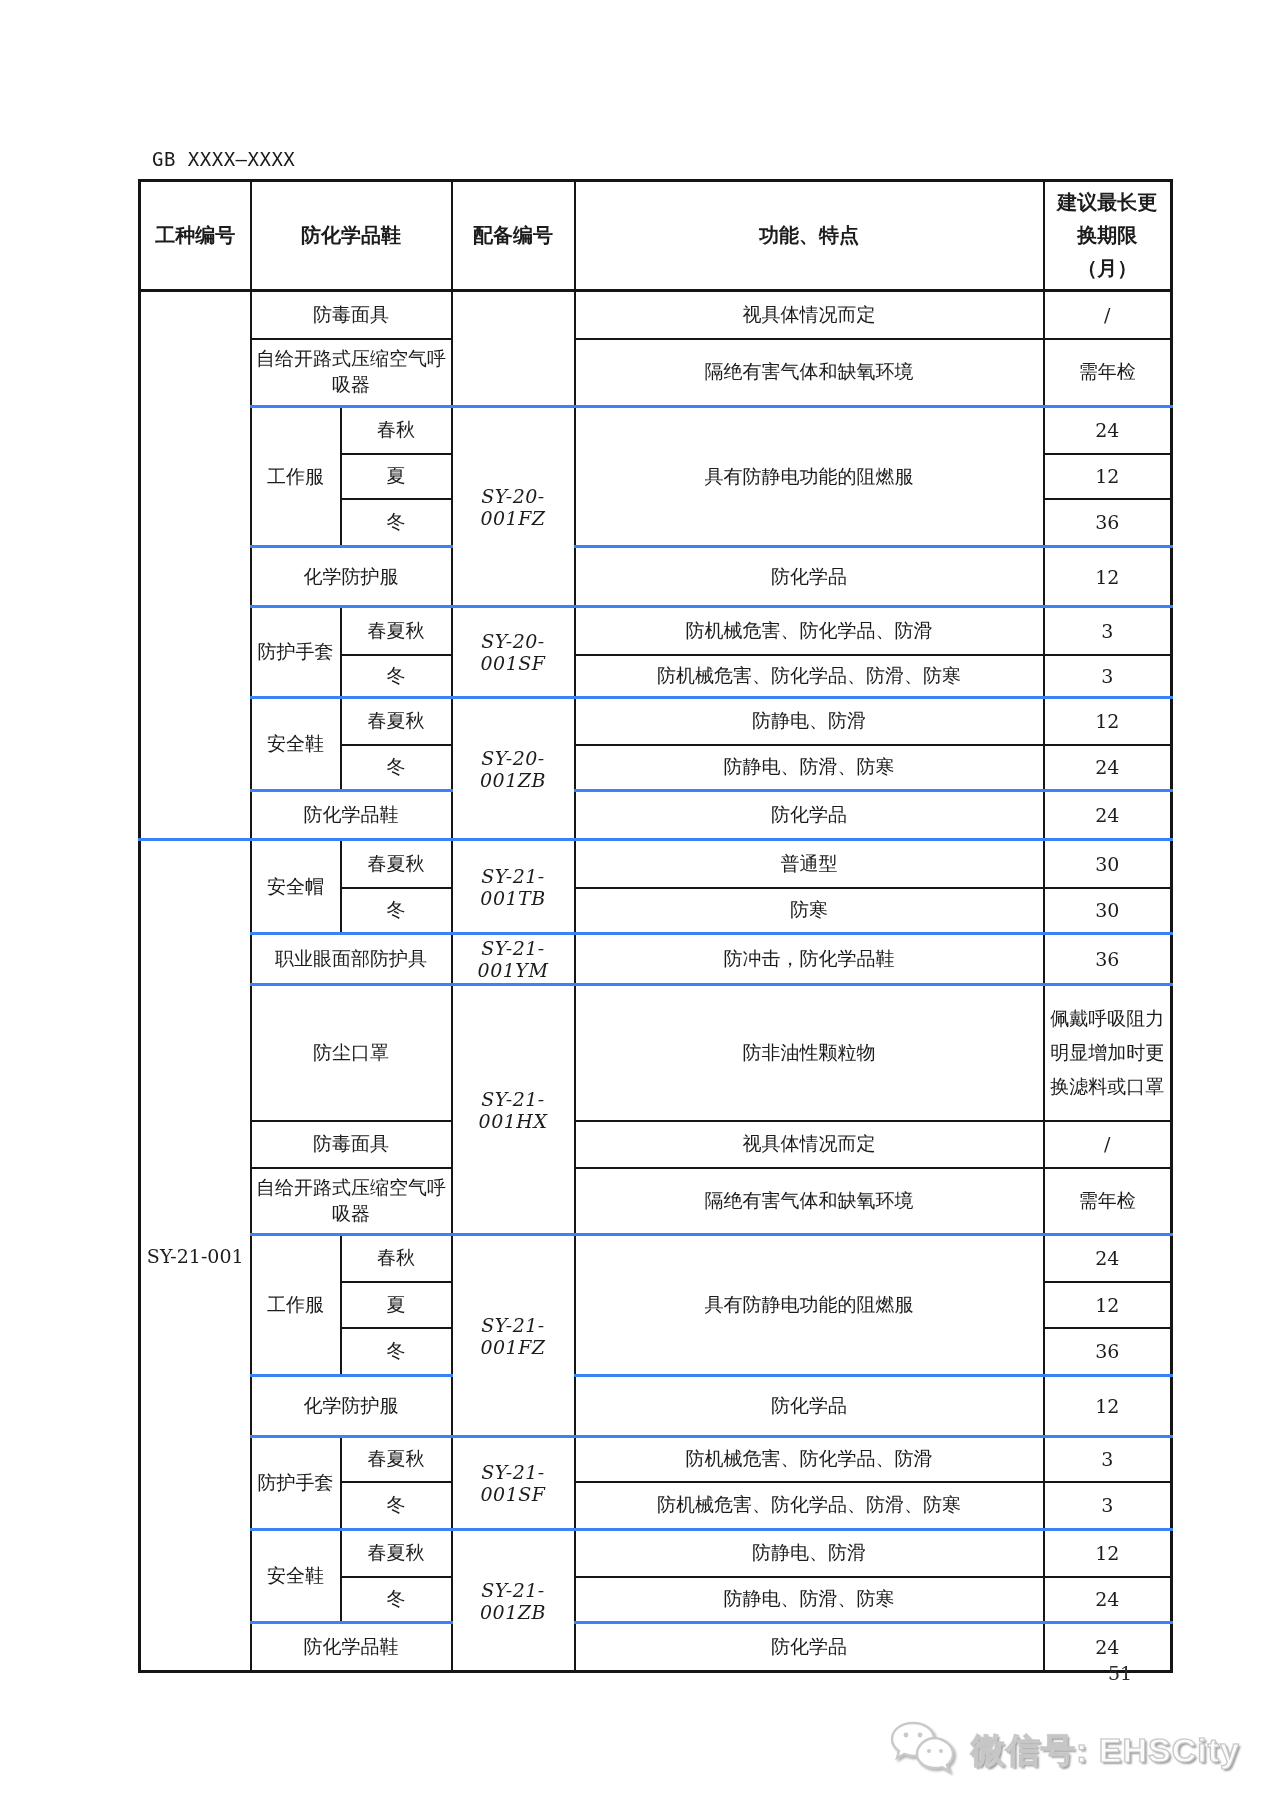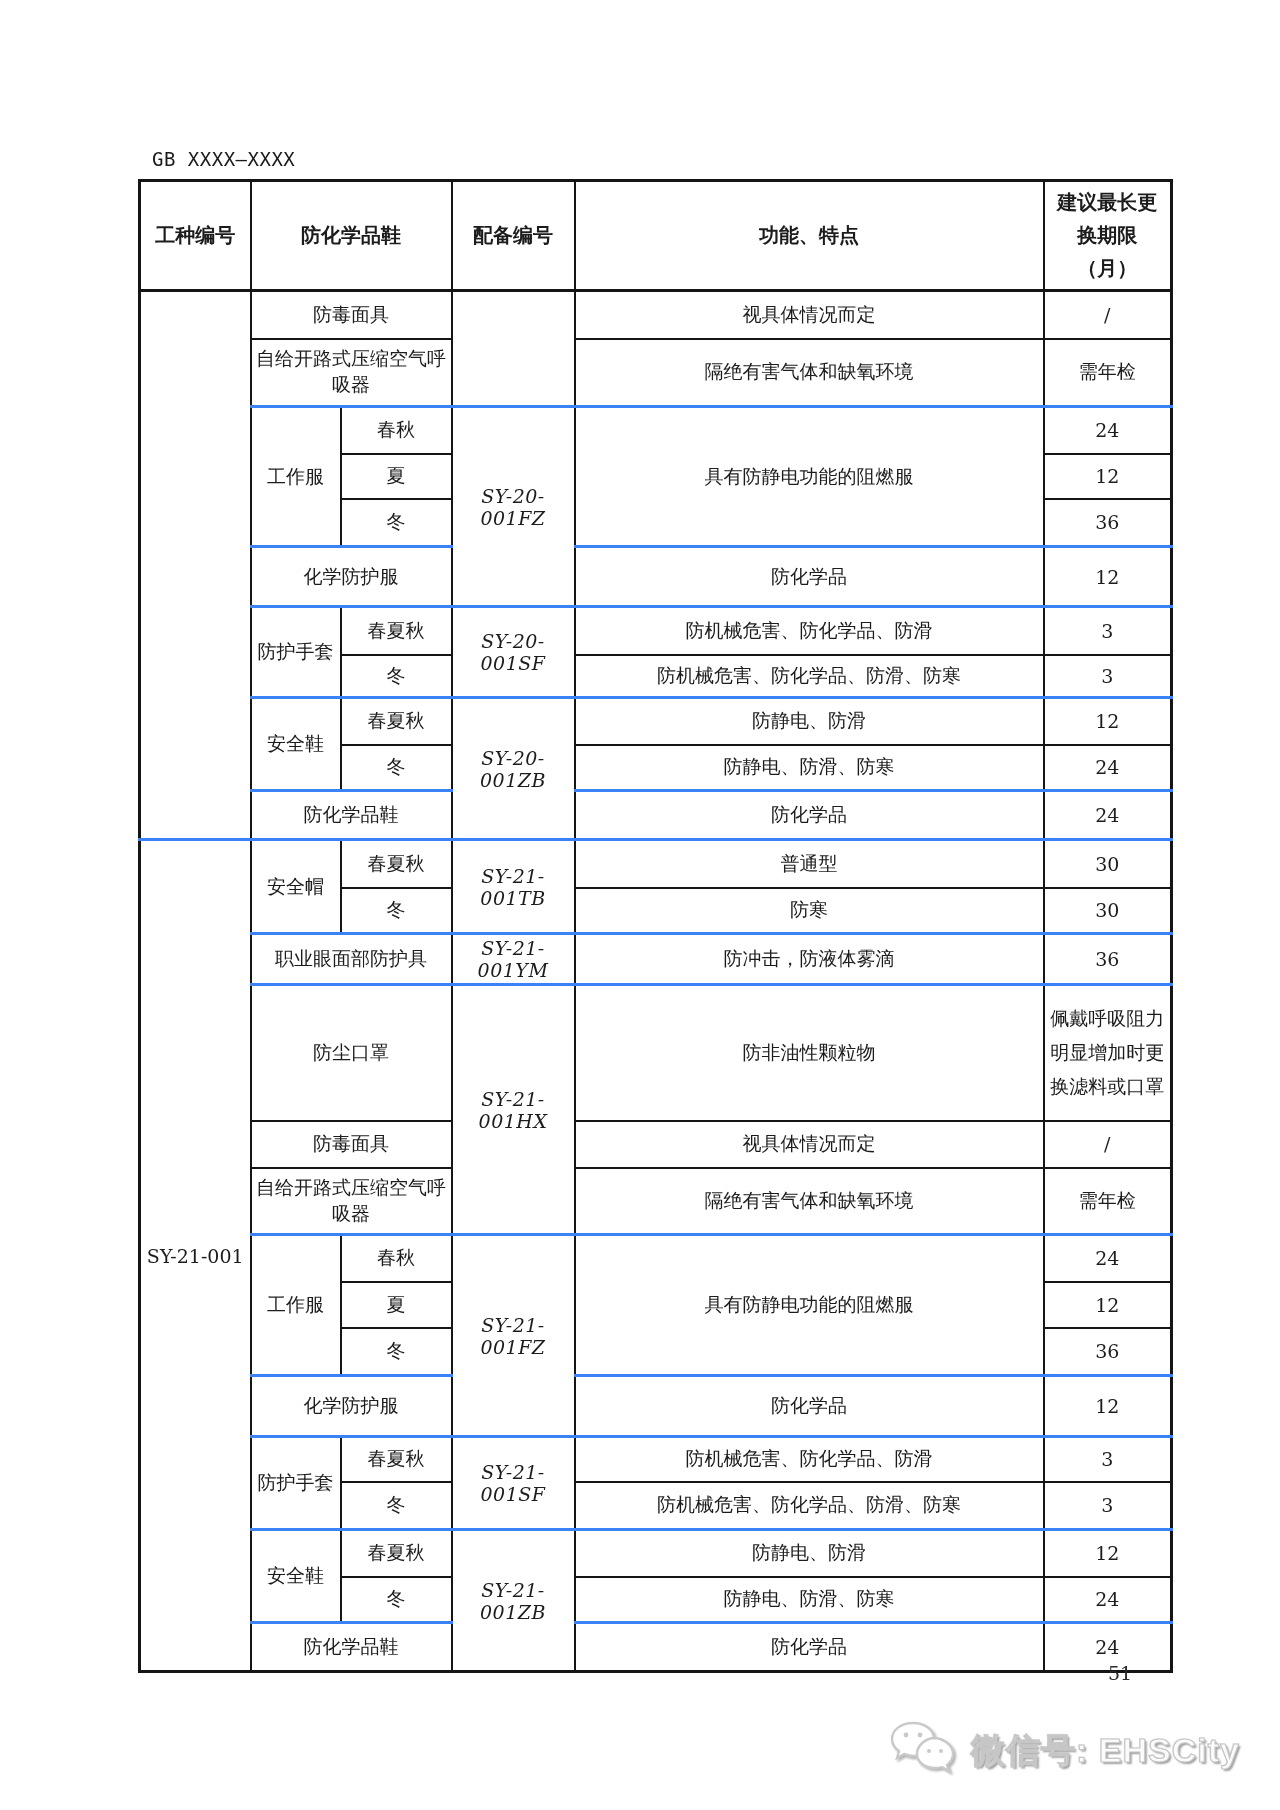--- a/index.html
+++ b/index.html
@@ -124,21 +124,21 @@
       <td>30</td>
     </tr>
     <tr style="height:46px">
       <td>冬</td>
       <td class="func">防寒</td>
       <td>30</td>
     </tr>
     <tr class="gb" style="height:46px">
       <td colspan="2">职业眼面部防护具</td>
       <td class="code">SY-21-001YM</td>
-      <td class="func">防冲击，防液体雾滴</td>
+      <td class="func">防冲击，防化学品鞋</td>
       <td>36</td>
     </tr>
     <tr class="gb" style="height:136px">
       <td colspan="2">防尘口罩</td>
       <td rowspan="3" class="code">SY-21-001HX</td>
       <td class="func">防非油性颗粒物</td>
       <td class="period-multi">佩戴呼吸阻力明显增加时更换滤料或口罩</td>
     </tr>
     <tr style="height:47px">
       <td colspan="2">防毒面具</td>

